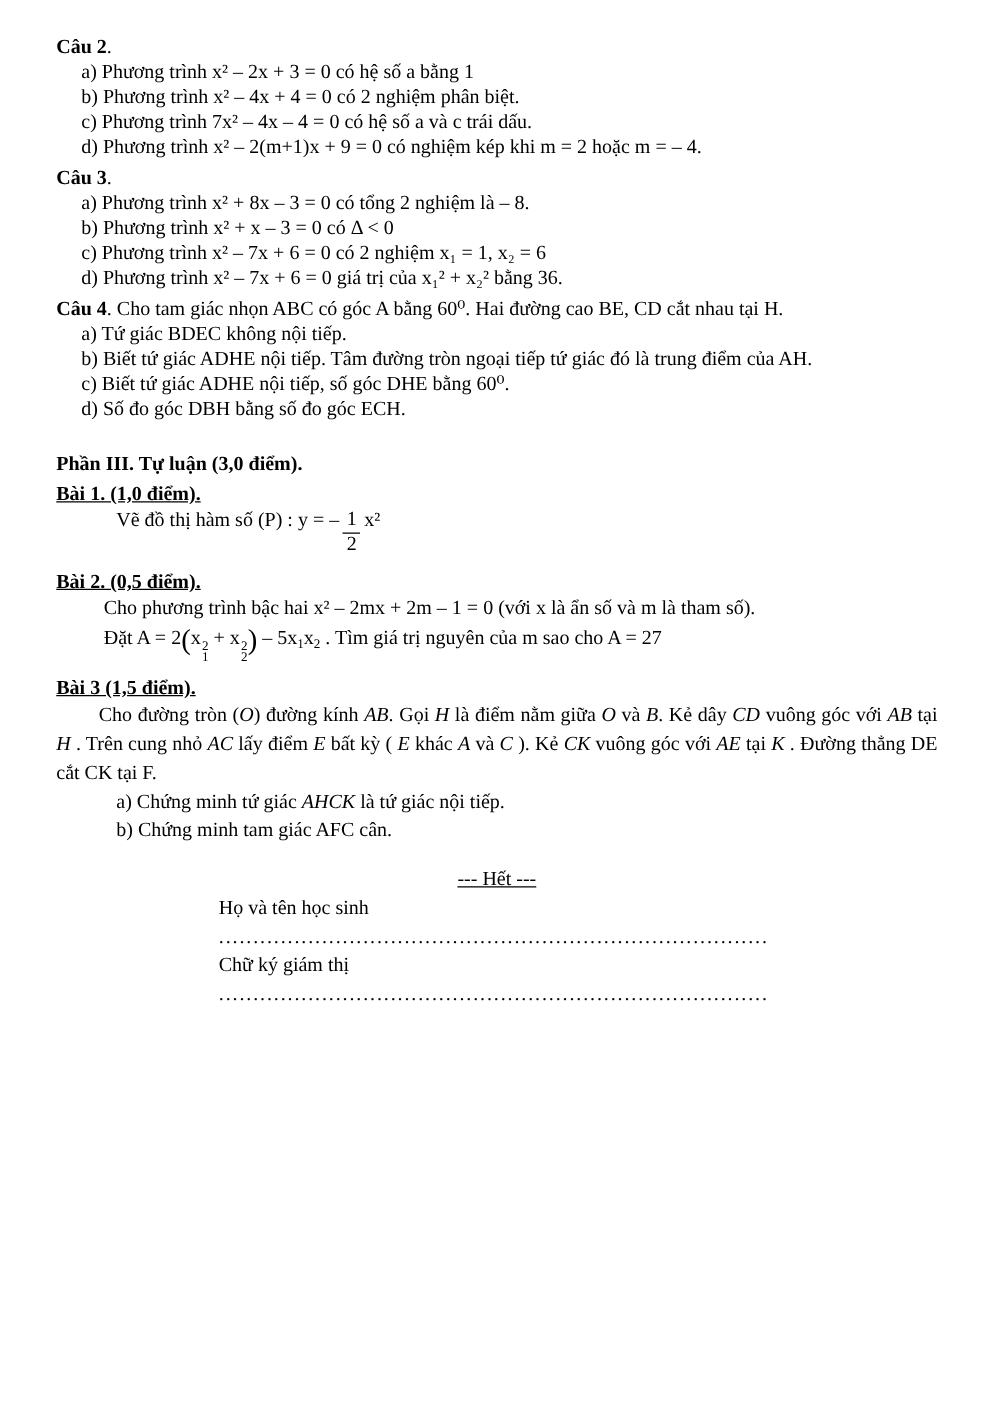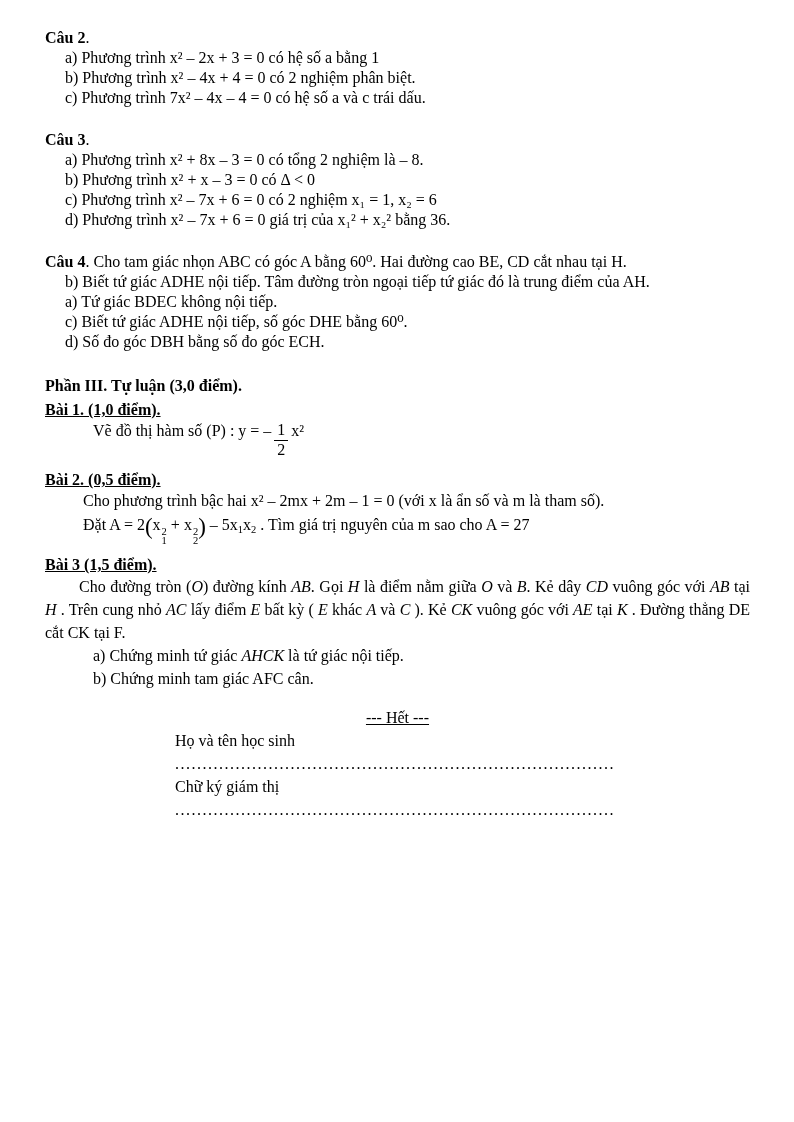--- a/index.html
+++ b/index.html
@@ -8,21 +8,21 @@
     font-family:"Liberation Serif","DejaVu Serif",serif;
     color:#000;font-size:16px;
   }
   .page{box-sizing:border-box;width:794px;height:838px;padding:28px 44px 0 45px;}
   p{margin:0;}
   .line{line-height:20px;}
   .bold{font-weight:bold;}
   .it{font-style:italic;}
   .sub{font-size:10.5px;vertical-align:-3px;}
   .sec-items .line{padding-left:20px;}
-  .sec{margin-top:22px;}
+  .sec{margin-top:5px;}
   .sec:first-child{margin-top:0;}
   .part3-heading{margin-top:24px;line-height:20px;}
   .bai-heading{line-height:20px;margin-top:4px;text-decoration:underline;}
   .formula-line{padding-left:48px;height:44px;display:flex;align-items:flex-start;margin-top:2px;}
   .frac{display:inline-block;text-align:center;vertical-align:middle;line-height:1.05;margin:0 3px;}
   .frac-num{display:block;padding:0 3px 1px;border-bottom:1.3px solid #000;}
   .frac-den{display:block;padding-top:1px;}
   .bigp{font-size:23px;line-height:0;vertical-align:-4px;}
   .sswrap{white-space:nowrap;}
   .ss{display:inline-flex;flex-direction:column;font-size:10.5px;line-height:9px;vertical-align:-5px;margin-left:1px;}
@@ -40,38 +40,39 @@
 <body>
 
 <div class="page">
 
   <section class="sec">
     <p class="line"><span class="bold">Câu 2</span><span>.</span></p>
     <div class="sec-items">
       <p class="line">a) Phương trình x² – 2x + 3 = 0 có hệ số a bằng 1</p>
       <p class="line">b) Phương trình x² – 4x + 4 = 0 có 2 nghiệm phân biệt.</p>
       <p class="line">c) Phương trình 7x² – 4x – 4 = 0 có hệ số a và c trái dấu.</p>
+      <p class="line">d) Phương trình x² – 2(m+1)x + 9 = 0 có nghiệm kép khi m = 2 hoặc m = – 4.</p>
     </div>
   </section>
 
   <section class="sec">
     <p class="line"><span class="bold">Câu 3</span><span>.</span></p>
     <div class="sec-items">
       <p class="line">a) Phương trình x² + 8x – 3 = 0 có tổng 2 nghiệm là – 8.</p>
       <p class="line">b) Phương trình x² + x – 3 = 0 có Δ &lt; 0</p>
       <p class="line">c) Phương trình x² – 7x + 6 = 0 có 2 nghiệm x₁ = 1, x₂ = 6</p>
       <p class="line">d) Phương trình x² – 7x + 6 = 0 giá trị của x₁² + x₂² bằng 36.</p>
     </div>
   </section>
 
   <section class="sec">
     <p class="line"><span class="bold">Câu 4</span><span>. Cho tam giác nhọn ABC có góc A bằng 60⁰. Hai đường cao BE, CD cắt nhau tại H.</span></p>
     <div class="sec-items">
+      <p class="line">a) Tứ giác BDEC không nội tiếp.</p>
       <p class="line">b) Biết tứ giác ADHE nội tiếp. Tâm đường tròn ngoại tiếp tứ giác đó là trung điểm của AH.</p>
-      <p class="line">a) Tứ giác BDEC không nội tiếp.</p>
       <p class="line">c) Biết tứ giác ADHE nội tiếp, số góc DHE bằng 60⁰.</p>
       <p class="line">d) Số đo góc DBH bằng số đo góc ECH.</p>
     </div>
   </section>
 
   <section>
     <p class="part3-heading bold">Phần III. Tự luận (3,0 điểm).</p>
 
     <p class="bai-heading bold">Bài 1. (1,0 điểm).</p>
     <div class="formula-line">

